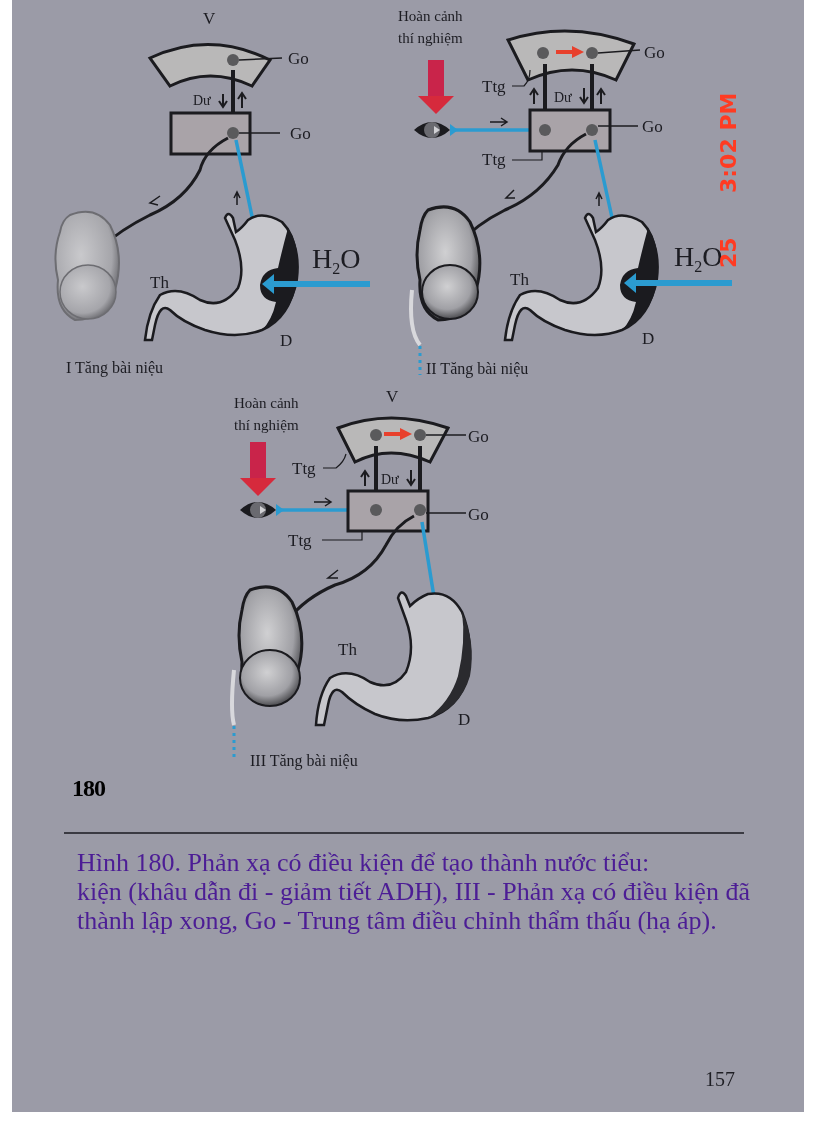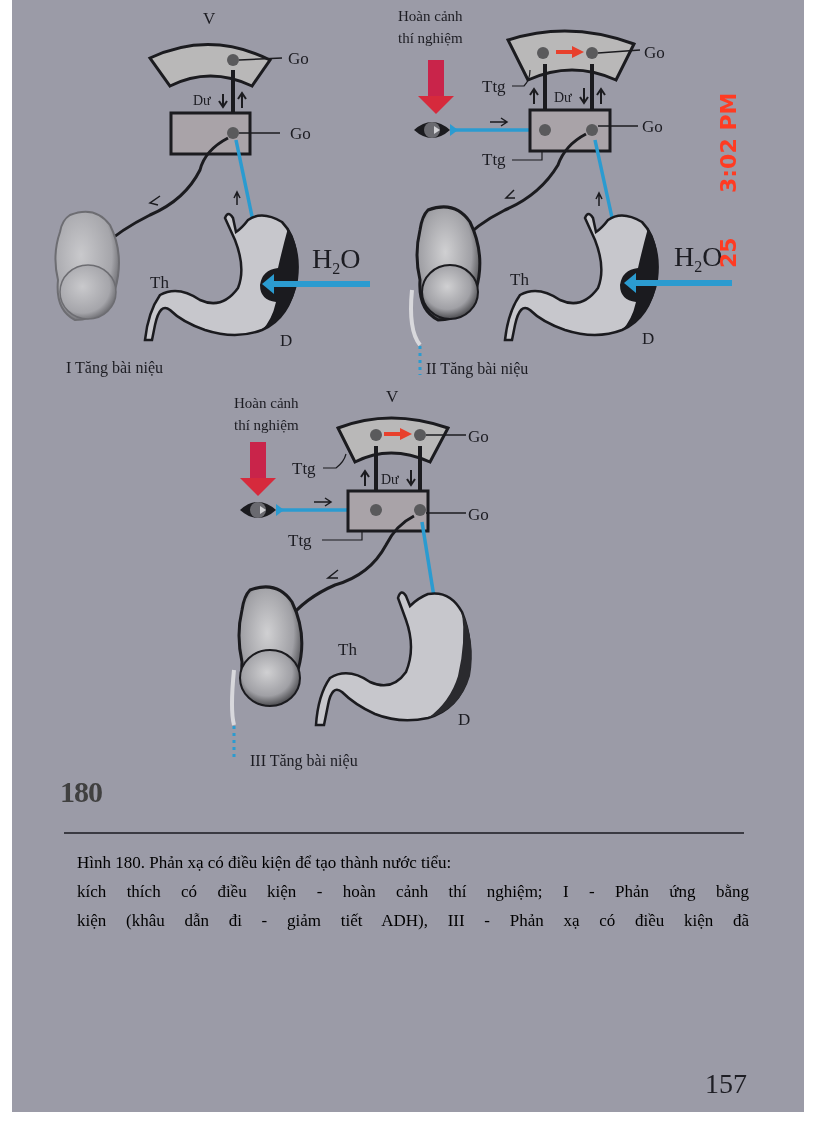--- a/index.html
+++ b/index.html
@@ -7,35 +7,35 @@
     width: 816px; height: 1123px; background: #ffffff; position: relative; overflow: hidden;
     font-family: "DejaVu Serif", "Liberation Serif", serif;
   }
   .page {
     position: absolute; left: 12px; top: 0; width: 792px; height: 1112px;
     background: #9b9ba7;
   }
   svg.diagram { position: absolute; left: 0; top: 0; overflow: visible; }
   .lbl { font-family: "Liberation Serif", "DejaVu Serif", serif; fill: #1c1c22; }
   .fig-num {
-    position: absolute; left: 48px; top: 775px; font-size: 30px; font-weight: bold;
-    color: #404040; font-family: "Liberation Serif", serif; letter-spacing: -1px;
+    position: absolute; left: 60px; top: 775px; font-size: 24px; font-weight: bold;
+    color: #000000; font-family: "Liberation Serif", serif; letter-spacing: -1px;
   }
   .rule {
     position: absolute; left: 52px; top: 832px; width: 680px; height: 2px; background: #3a3a42;
   }
   .caption {
     position: absolute; left: 65px; top: 848px; width: 672px;
-    font-family: "Liberation Serif", "DejaVu Serif", serif; font-size: 17px; line-height: 29px;
-    color: #000000;
+    font-family: "Liberation Serif", "DejaVu Serif", serif; font-size: 26px; line-height: 29px;
+    color: #4c1d95;
   }
   .caption .line { display: block; white-space: nowrap; }
   .caption .just { text-align: justify; text-align-last: justify; }
   .pageno {
-    position: absolute; left: 693px; top: 1068px; font-size: 28px;
+    position: absolute; left: 693px; top: 1068px; font-size: 20px;
     font-family: "Liberation Serif", serif; color: #1e1e24;
   }
   .stamp {
     position: absolute; font-family: "DejaVu Sans", sans-serif; font-weight: bold;
     color: #ff3b22; font-size: 22px; transform-origin: left top; transform: rotate(-90deg);
     white-space: nowrap; letter-spacing: 0px;
   }
 </style>
 </head>
 <body>
@@ -228,18 +228,18 @@
   </svg>
 
   <div class="stamp" style="left:704px;top:193px;">3:02 PM</div>
   <div class="stamp" style="left:704px;top:268px;">25</div>
 
   <div class="fig-num">180</div>
   <div class="rule"></div>
 
   <div class="caption">
     <span class="line"><span>Hình 180.</span><span> Phản xạ có điều kiện để tạo thành nước tiểu:</span></span>
-    <span class="line just">kích thích có điều kiện - hoàn cảnh thí nghiệm; I - Phản ứng bằng</span>
     <span class="line just">kiện (khâu dẫn đi - giảm tiết ADH), III - Phản xạ có điều kiện đã</span>
+    <span class="line">thành lập xong, Go - Trung tâm điều chỉnh thẩm thấu (hạ áp).</span>
   </div>
 
   <div class="pageno">157</div>
 </div>
 
 </body></html>

